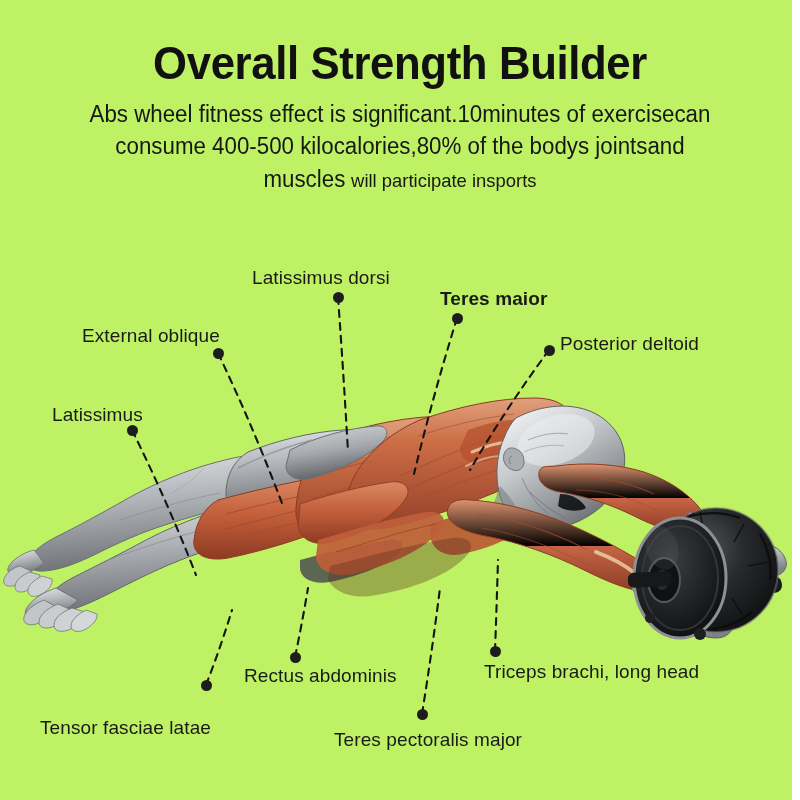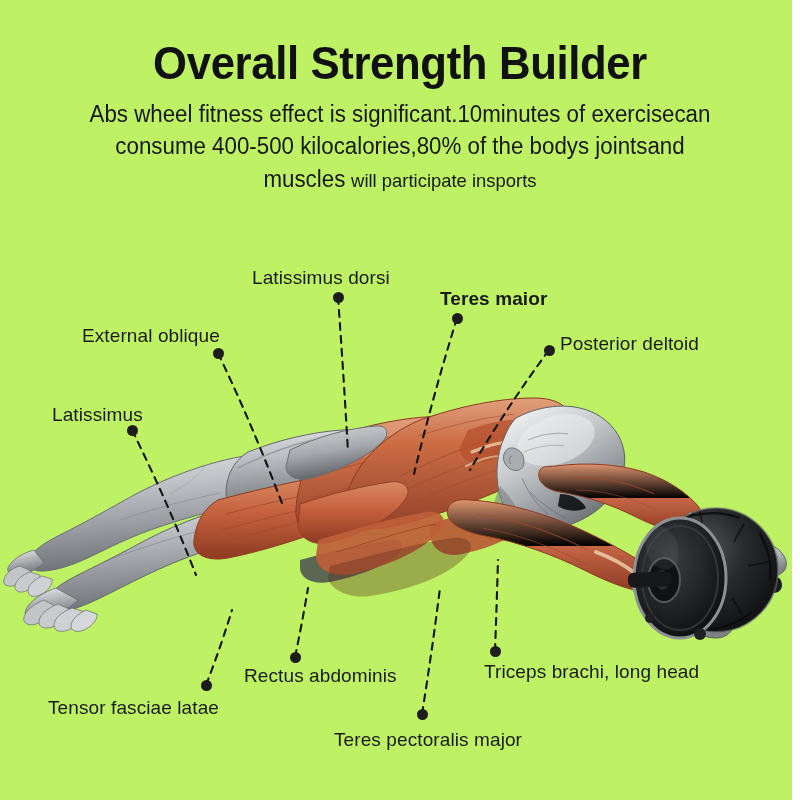--- a/index.html
+++ b/index.html
@@ -379,21 +379,21 @@
       <div class="callout-label" style="left: 252px; top: 268px;">Latissimus dorsi</div>
       <div class="callout-dot" style="left: 332.5px; top: 291.5px;"></div>
       <div class="callout-label" style="left: 440px; top: 289px; font-weight: bold;">Teres maior</div>
       <div class="callout-dot" style="left: 451.5px; top: 312.5px;"></div>
       <div class="callout-label" style="left: 560px; top: 334px;">Posterior deltoid</div>
       <div class="callout-dot" style="left: 543.5px; top: 344.5px;"></div>
       <div class="callout-label" style="left: 82px; top: 326px;">External oblique</div>
       <div class="callout-dot" style="left: 212.5px; top: 347.5px;"></div>
       <div class="callout-label" style="left: 52px; top: 405px;">Latissimus</div>
       <div class="callout-dot" style="left: 126.5px; top: 424.5px;"></div>
-      <div class="callout-label" style="left: 40px; top: 698px; margin-left: 8px;">Tensor fasciae latae</div>
+      <div class="callout-label" style="left: 40px; top: 718px;">Tensor fasciae latae</div>
       <div class="callout-dot" style="left: 200.5px; top: 679.5px;"></div>
       <div class="callout-label" style="left: 224px; top: 666px; margin-left: 20px;">Rectus abdominis</div>
       <div class="callout-dot" style="left: 289.5px; top: 651.5px;"></div>
       <div class="callout-label" style="left: 334px; top: 730px;">Teres pectoralis major</div>
       <div class="callout-dot" style="left: 416.5px; top: 708.5px;"></div>
       <div class="callout-label" style="left: 484px; top: 662px;">Triceps brachi, long head</div>
       <div class="callout-dot" style="left: 489.5px; top: 645.5px;"></div>
     </div>
 
 </div>

